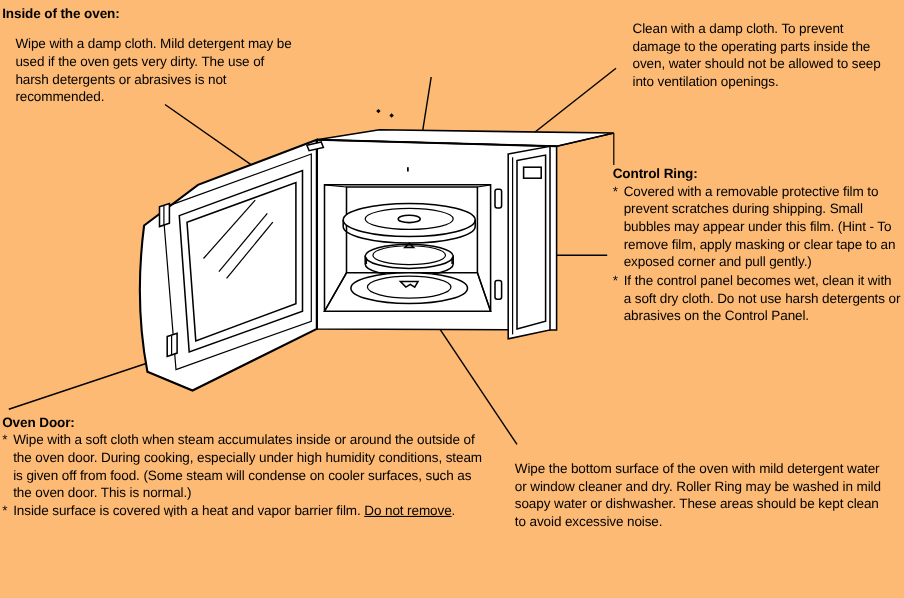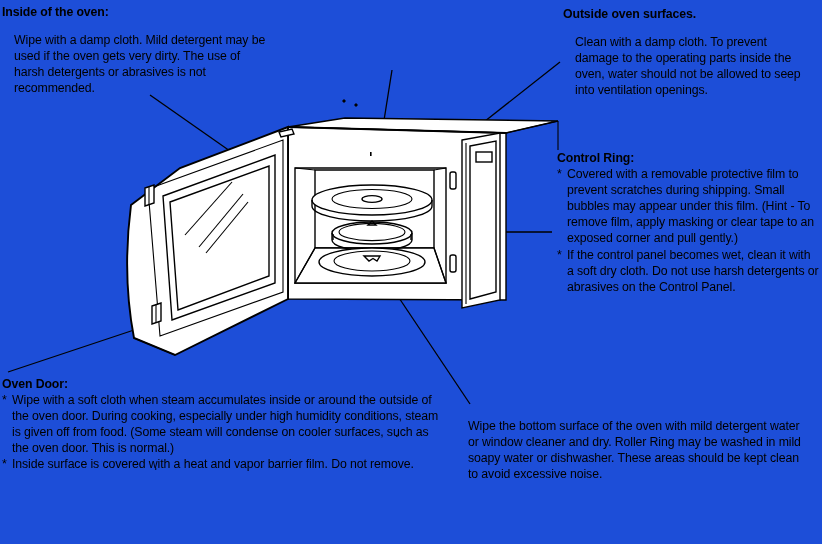--- a/index.html
+++ b/index.html
@@ -7,21 +7,21 @@
     padding: 0;
     background: #ffffff;
   }
   body {
     font-family: "Liberation Sans", sans-serif;
   }
   #page {
     position: relative;
     width: 822px;
     height: 544px;
-    background: #1d4ed8;
+    background: #fdba74;
     overflow: hidden;
     color: #000000;
   }
   .callout {
     position: absolute;
     font-size: 12.3px;
     line-height: 16.1px;
     color: #000;
     letter-spacing: -0.1px;
   }
@@ -39,20 +39,21 @@
     padding-left: 10px;
   }
   .callout .bullet > .star {
     position: absolute;
     left: 0;
     top: 0;
   }
   .ital {
   }
   .uline {
+    text-decoration: underline;
     text-align: right;
   }
 
   
   #c-inside   { left: 2px;   top: 4px;   width: 278px; }
   #c-tray     { left: 302px; top: 4px;   width: 240px; }
   #c-outside  { left: 563px; top: 6px;   width: 256px; }
   #c-panel    { left: 557px; top: 150px; width: 262px; }
   #c-door     { left: 2px;   top: 376px; width: 440px; }
   #c-roller   { left: 456px; top: 406px; width: 360px; }
@@ -202,21 +203,20 @@
     </g>
   </svg>
 
   <div class="callout" id="c-inside">
     <span class="hd">Inside of the oven:</span>
     <p>Wipe with a damp cloth. Mild detergent may be used if the oven gets very dirty. The use of harsh detergents or abrasives is not recommended.</p>
   </div>
 
 
   <div class="callout" id="c-outside">
-    <span class="hd">Outside oven surfaces.</span>
     <p>Clean with a damp cloth. To prevent damage to the operating parts inside the oven, water should not be allowed to seep into ventilation openings.</p>
   </div>
 
   <div class="callout" id="c-panel">
     <span class="hd">Control Ring:</span>
     <span class="bullet">
       <span class="star">*</span>
       <span>Covered with a removable protective film to prevent scratches during shipping.   Small bubbles may appear under this film. </span><span class="ital">(Hint - To remove film, apply masking or clear tape to an exposed corner and pull gently.)</span>
     </span>
     <span class="bullet">

